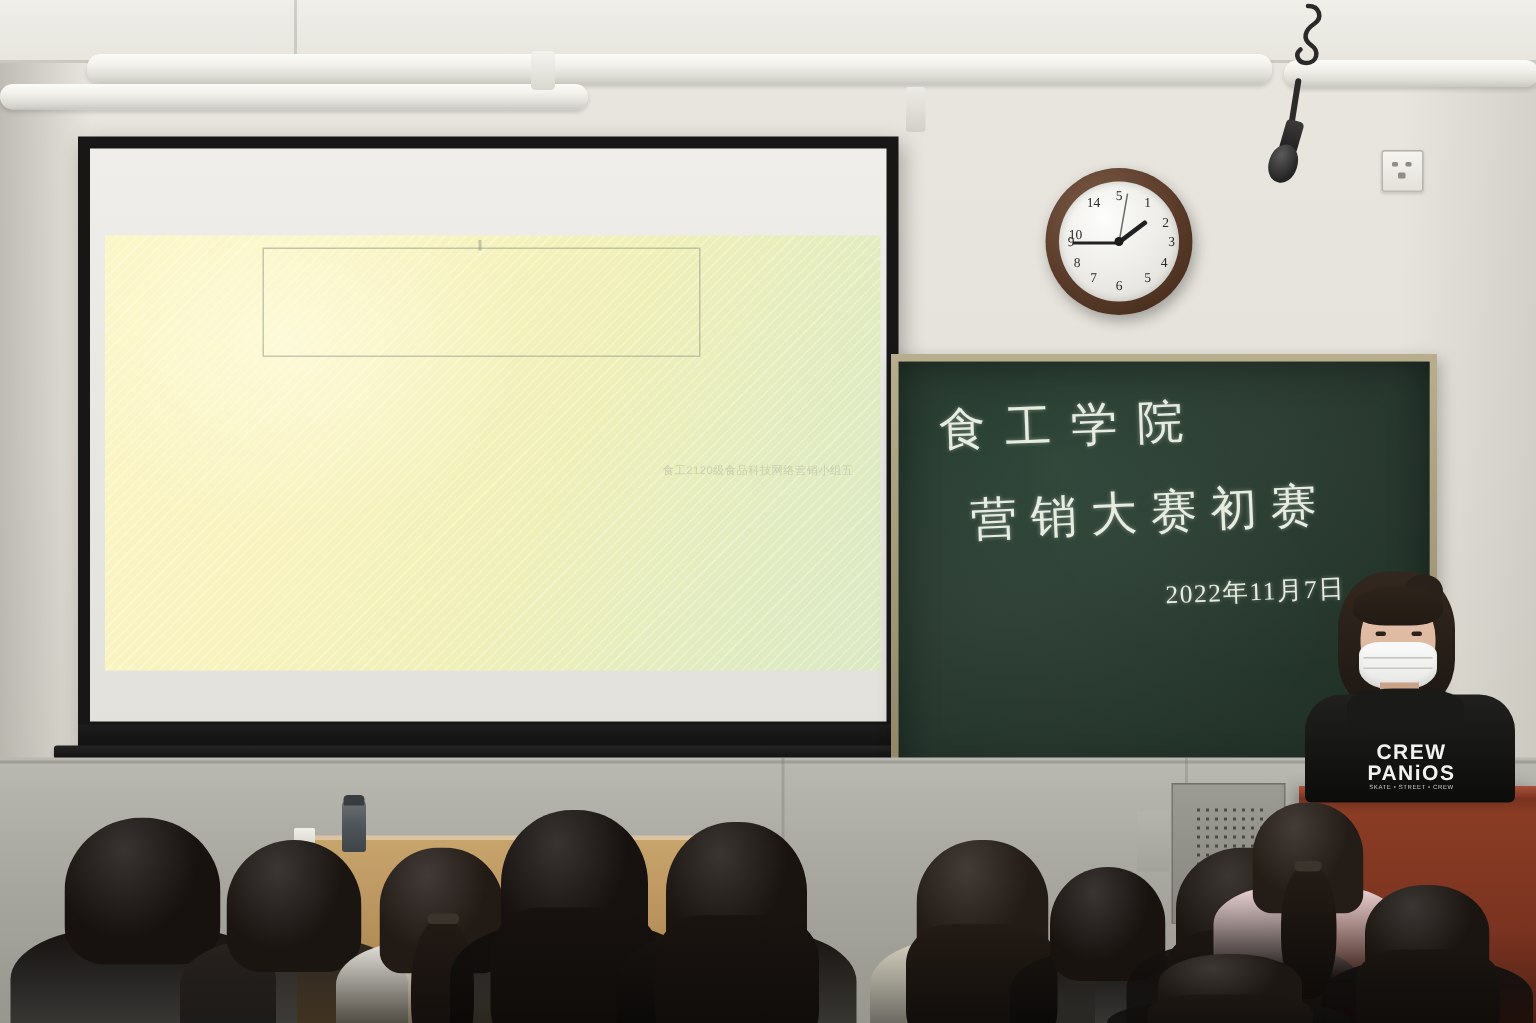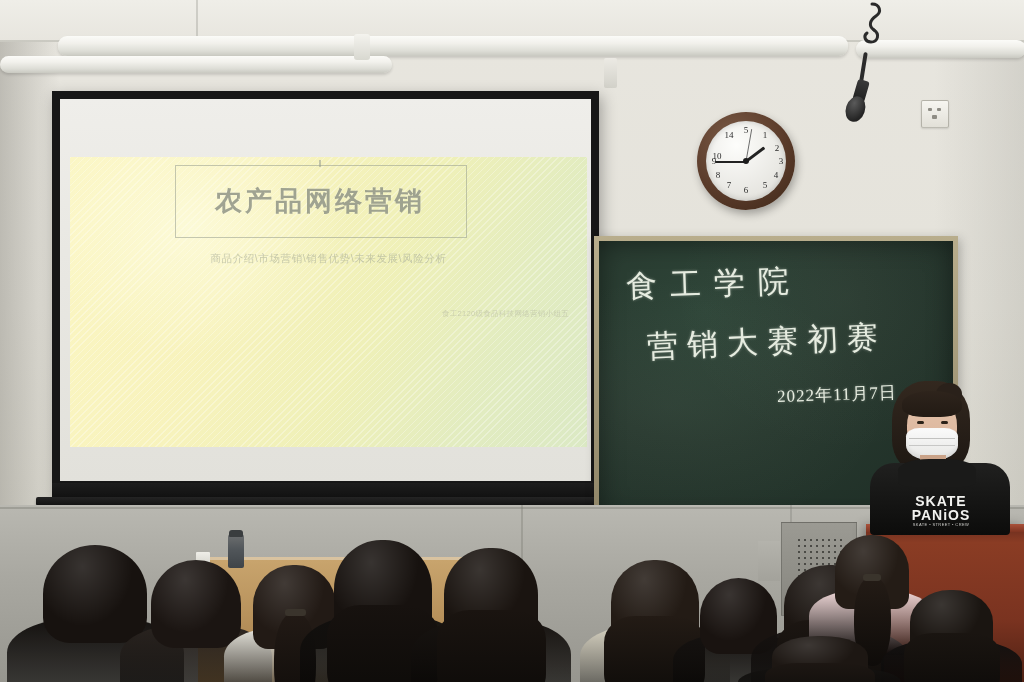--- a/index.html
+++ b/index.html
@@ -429,22 +429,20 @@
       <div class="clock-pin"></div>
     </div>
   </div>
 
   <div class="screen-frame">
     <div class="screen-white">
       <div class="slide">
         <div class="slide-glow"></div>
         <div class="slide-tick"></div>
         <div class="slide-titlebox"></div>
-        <div class="slide-title">农产品网络营销</div>
-        <div class="slide-sub">商品介绍\市场营销\销售优势\未来发展\风险分析</div>
         <div class="slide-foot">食工2120级食品科技网络营销小组五</div>
       </div>
     </div>
     <div class="screen-bottombar"></div>
   </div>
   <div class="screen-bottombar2"></div>
 
   <div class="board-frame">
     <div class="board">
       <div class="chalk-smudge"></div>
@@ -482,21 +480,21 @@
     <div class="p-face"></div>
     <div class="p-fringe"></div>
     <div class="p-eye l"></div>
     <div class="p-eye r"></div>
     <div class="p-mask"></div>
     <div class="p-mask-fold"></div>
     <div class="p-mask-fold2"></div>
     <div class="p-neck"></div>
     <div class="p-body"></div>
     <div class="p-hood"></div>
-    <div class="p-tee1">SKATE</div>
+    <div class="p-tee1">CREW</div>
     <div class="p-tee2">PANiOS</div>
     <div class="p-tee3">SKATE • STREET • CREW</div>
   </div>
 
   <div class="aud-layer" id="audience-layer">
       <div style="position: absolute; left: 30px; top: 45px; width: 130px; height: 140px;">
         <div class="aud-body" style="left: -23px; top: 73px; width: 177px; height: 87px; background: linear-gradient(rgb(20, 17, 15) 0%, rgba(0, 0, 0, 0.55) 100%);"></div>
         <div class="aud" style="left: 13px; top: 0px; width: 104px; height: 98px; background: radial-gradient(at 38% 22%, rgba(255, 255, 255, 0.14), rgba(0, 0, 0, 0) 55%), rgb(23, 18, 15); border-radius: 50% 50% 26% 26%;"></div>
       </div>
       <div style="position: absolute; left: 140px; top: 60px; width: 112px; height: 125px;">

